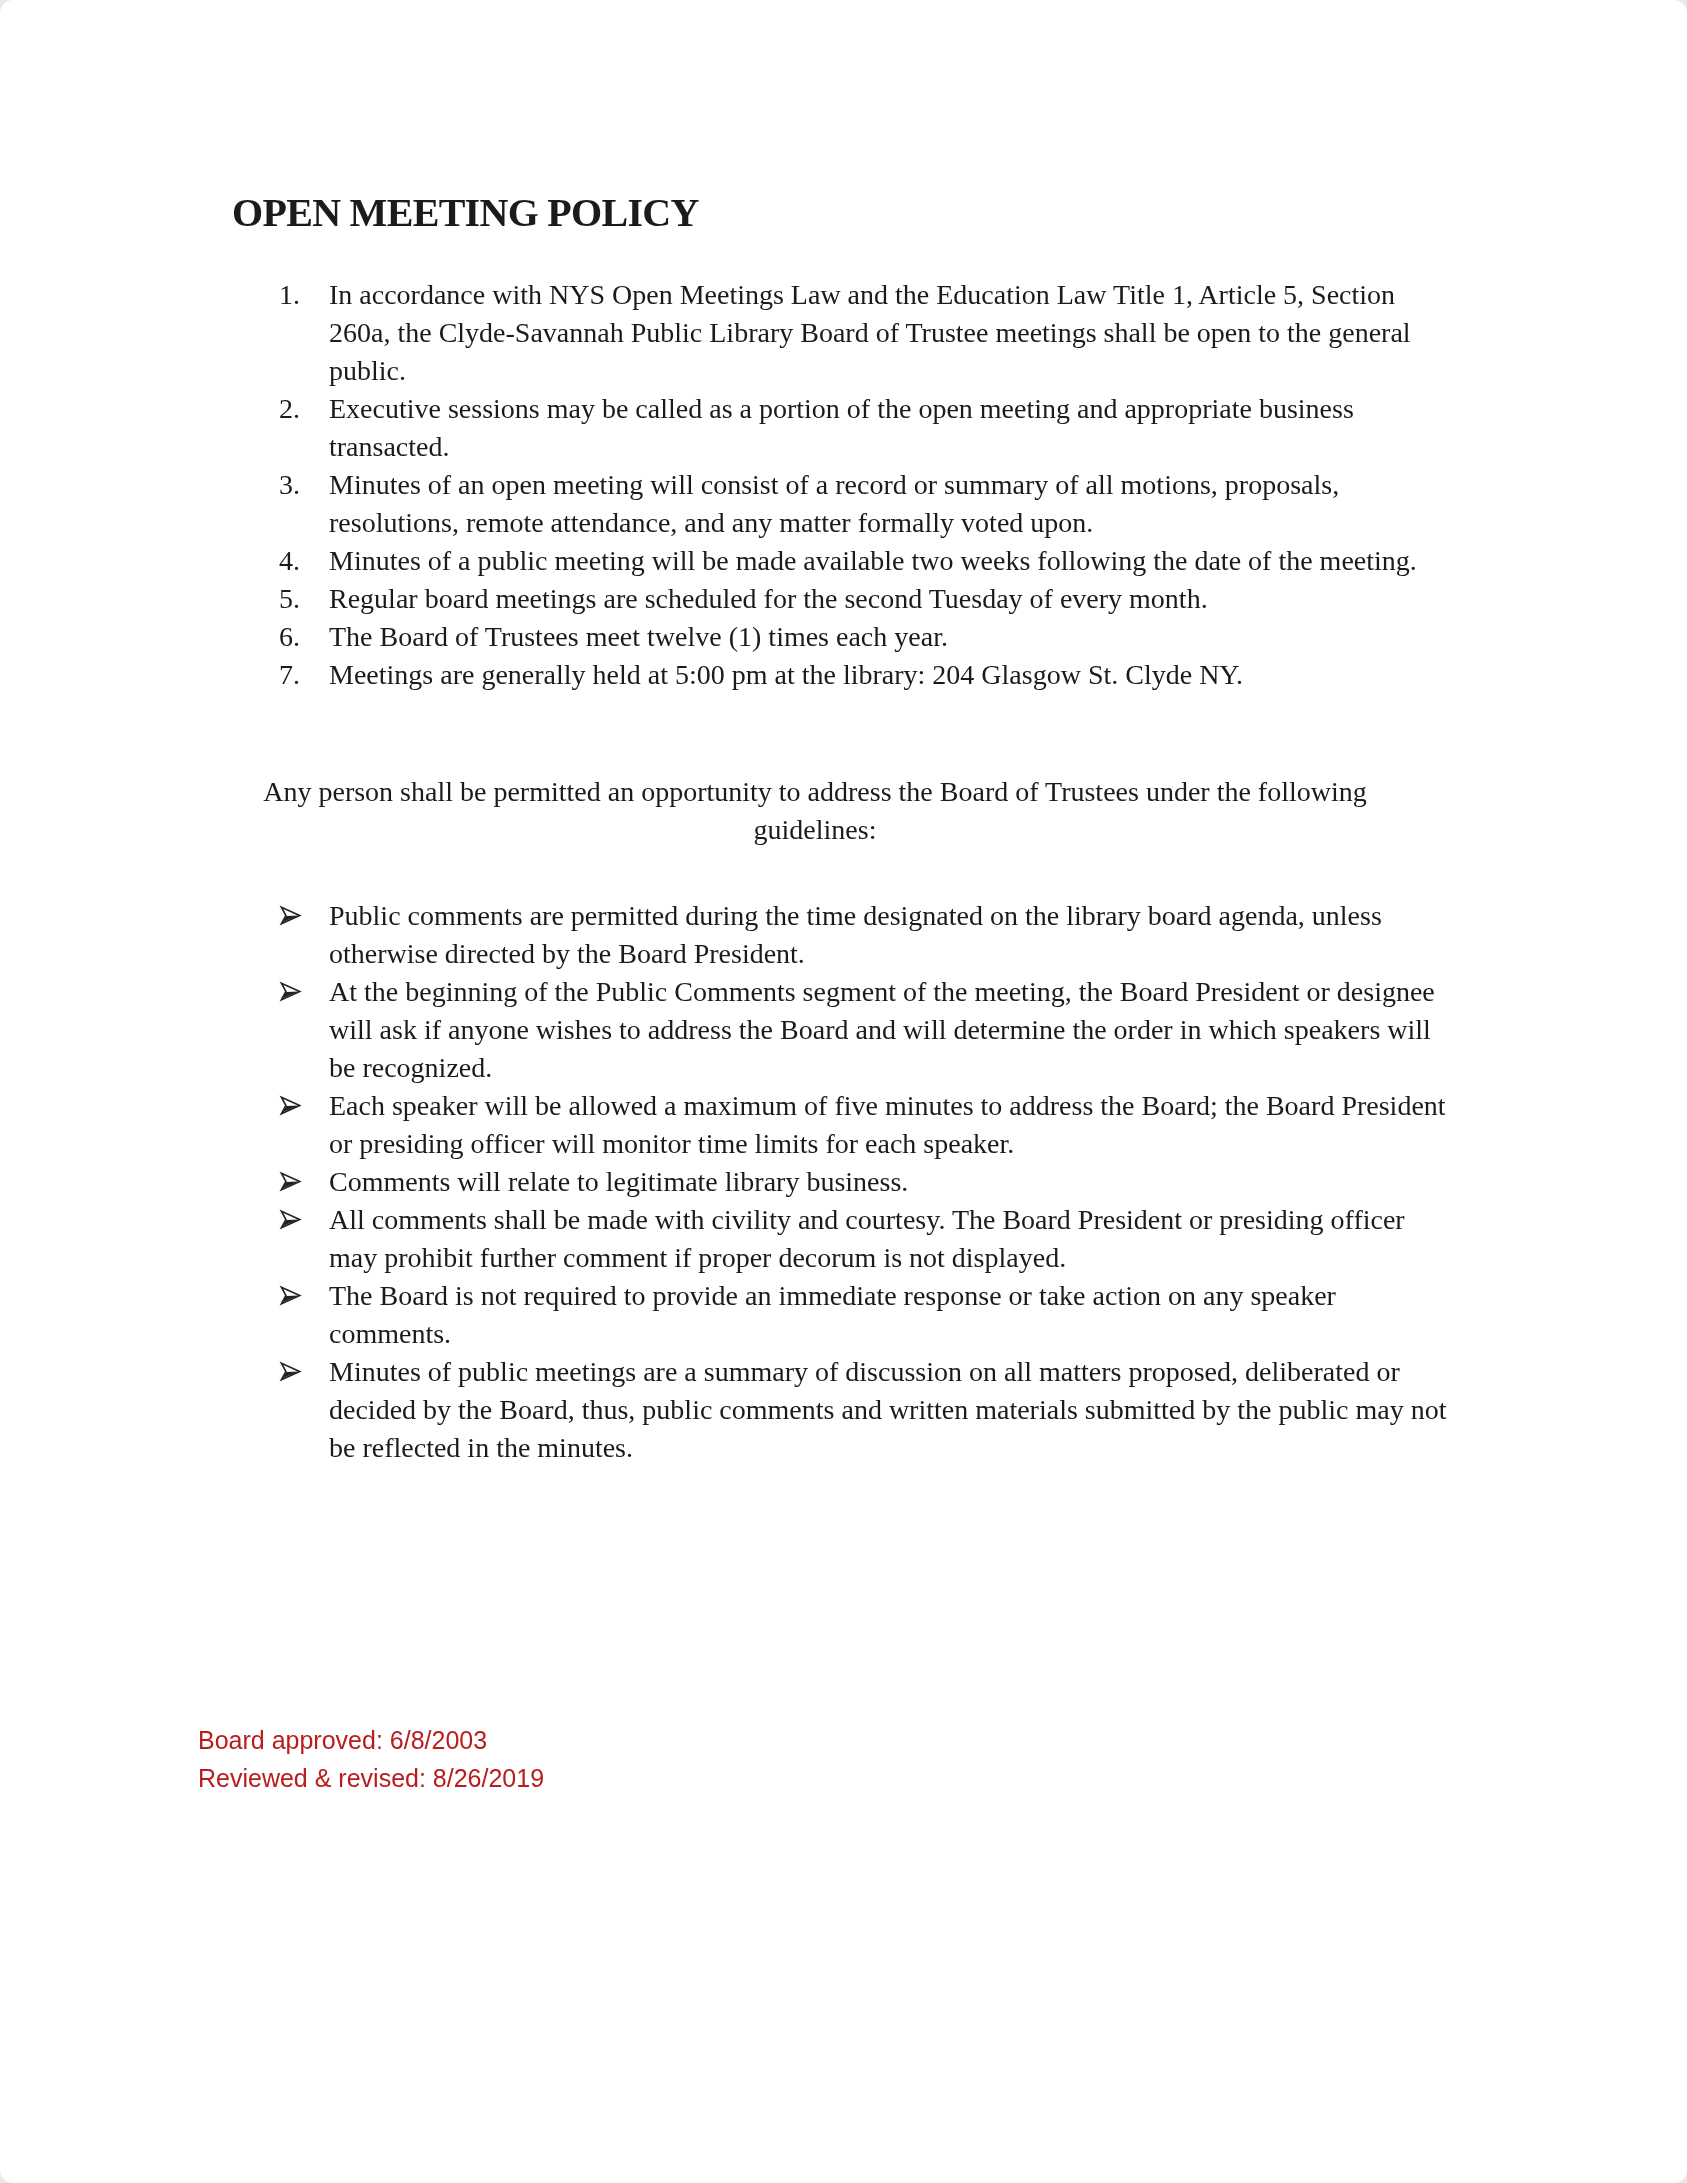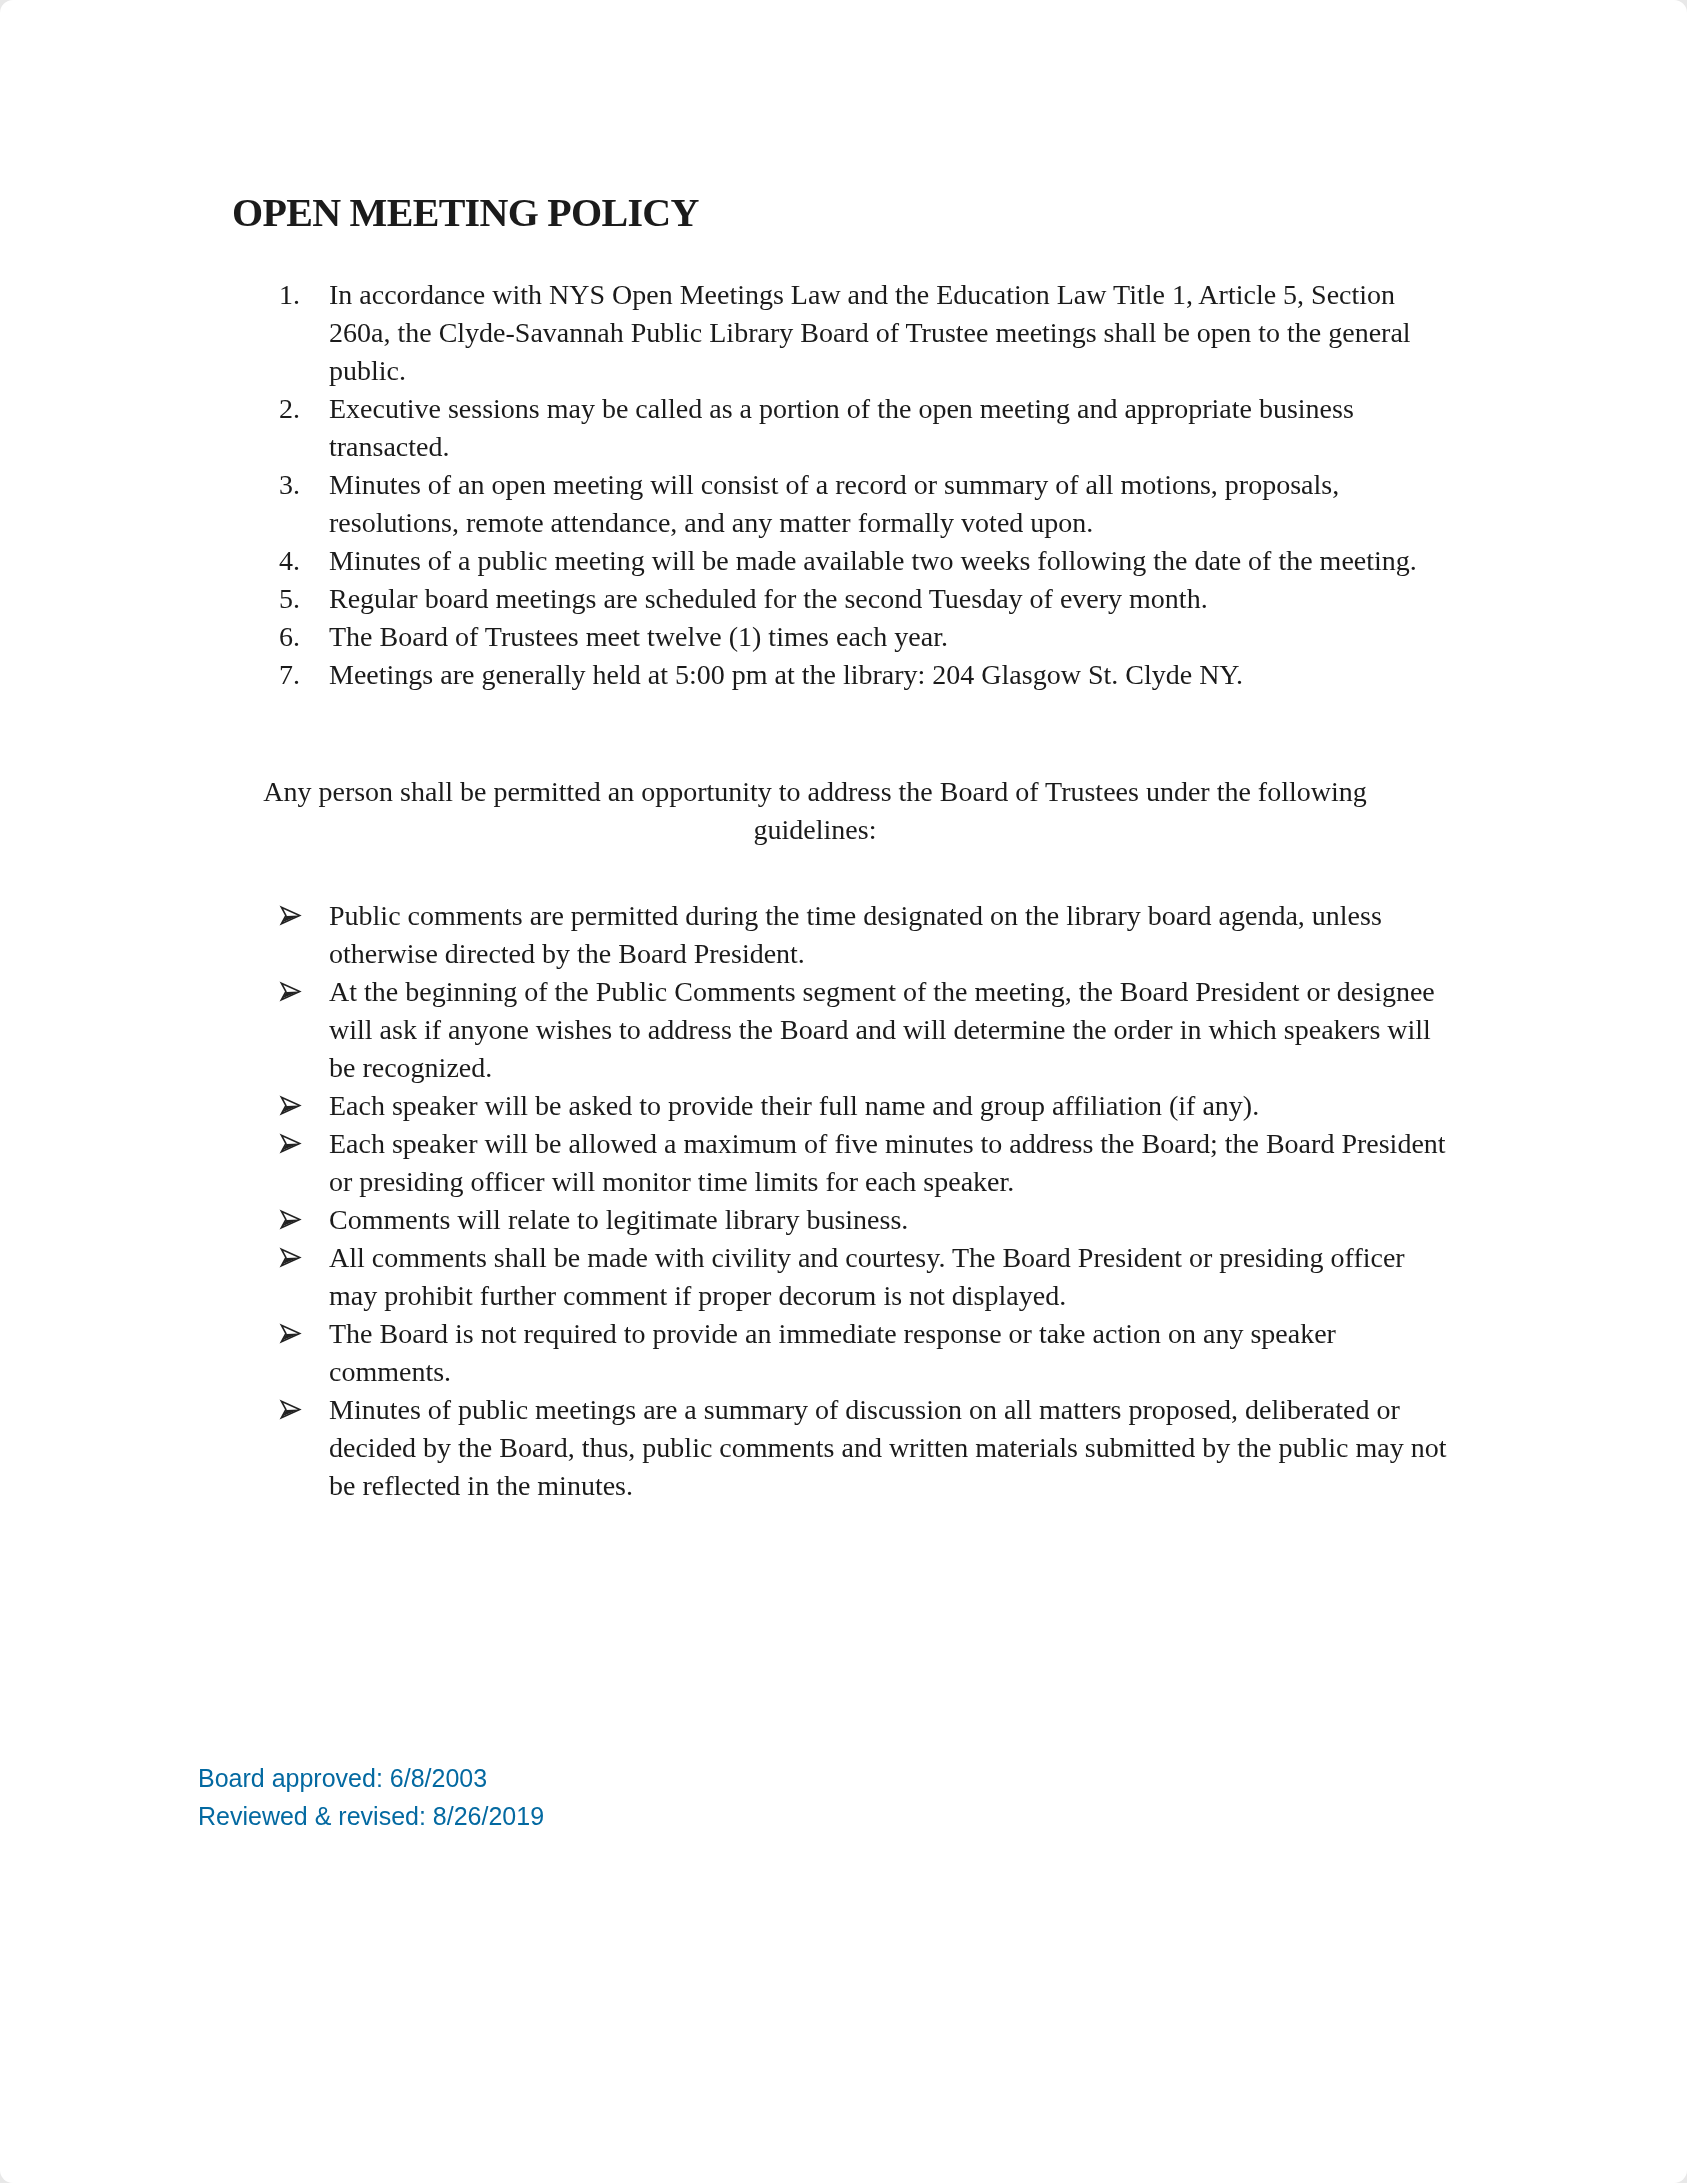--- a/index.html
+++ b/index.html
@@ -65,21 +65,21 @@
   .intro {
     margin: 79px 0 0 233px;
     width: 1164px;
     text-align: center;
   }
   .footer {
     margin: 254px 0 0 198px;
     font-family: "Liberation Sans", "DejaVu Sans", sans-serif;
     font-size: 25px;
     line-height: 38px;
-    color: #0369a1;
+    color: #b91c1c;
   }
 </style>
 </head>
 <body>
 
 <div class="page">
 
   <h1 class="doc-title">OPEN MEETING POLICY</h1>
 
   <ol class="numlist">
@@ -134,29 +134,20 @@
       </span>
       <span class="text">At the beginning of the Public Comments segment of the meeting, the Board President or designee will ask if anyone wishes to address the Board and will determine the order in which speakers will be recognized.</span>
     </li>
     <li class="row">
       <span class="marker arrow">
         <svg viewBox="0 0 26 24" aria-hidden="true">
             <path d="M2 2.5 L23 12 L2 21.5 L7.2 12 Z" fill="#ffffff" stroke="#222222" stroke-width="1.8" stroke-linejoin="miter"></path>
             <path d="M3.2 19.8 L22.2 12.1 L7.6 12.6 Z" fill="#222222"></path>
           </svg>
       </span>
-      <span class="text">Each speaker will be asked to provide their full name and group affiliation (if any).</span>
-    </li>
-    <li class="row">
-      <span class="marker arrow">
-        <svg viewBox="0 0 26 24" aria-hidden="true">
-            <path d="M2 2.5 L23 12 L2 21.5 L7.2 12 Z" fill="#ffffff" stroke="#222222" stroke-width="1.8" stroke-linejoin="miter"></path>
-            <path d="M3.2 19.8 L22.2 12.1 L7.6 12.6 Z" fill="#222222"></path>
-          </svg>
-      </span>
       <span class="text">Each speaker will be allowed a maximum of five minutes to address the Board; the Board President or presiding officer will monitor time limits for each speaker.</span>
     </li>
     <li class="row">
       <span class="marker arrow">
         <svg viewBox="0 0 26 24" aria-hidden="true">
             <path d="M2 2.5 L23 12 L2 21.5 L7.2 12 Z" fill="#ffffff" stroke="#222222" stroke-width="1.8" stroke-linejoin="miter"></path>
             <path d="M3.2 19.8 L22.2 12.1 L7.6 12.6 Z" fill="#222222"></path>
           </svg>
       </span>
       <span class="text">Comments will relate to legitimate library business.</span>

